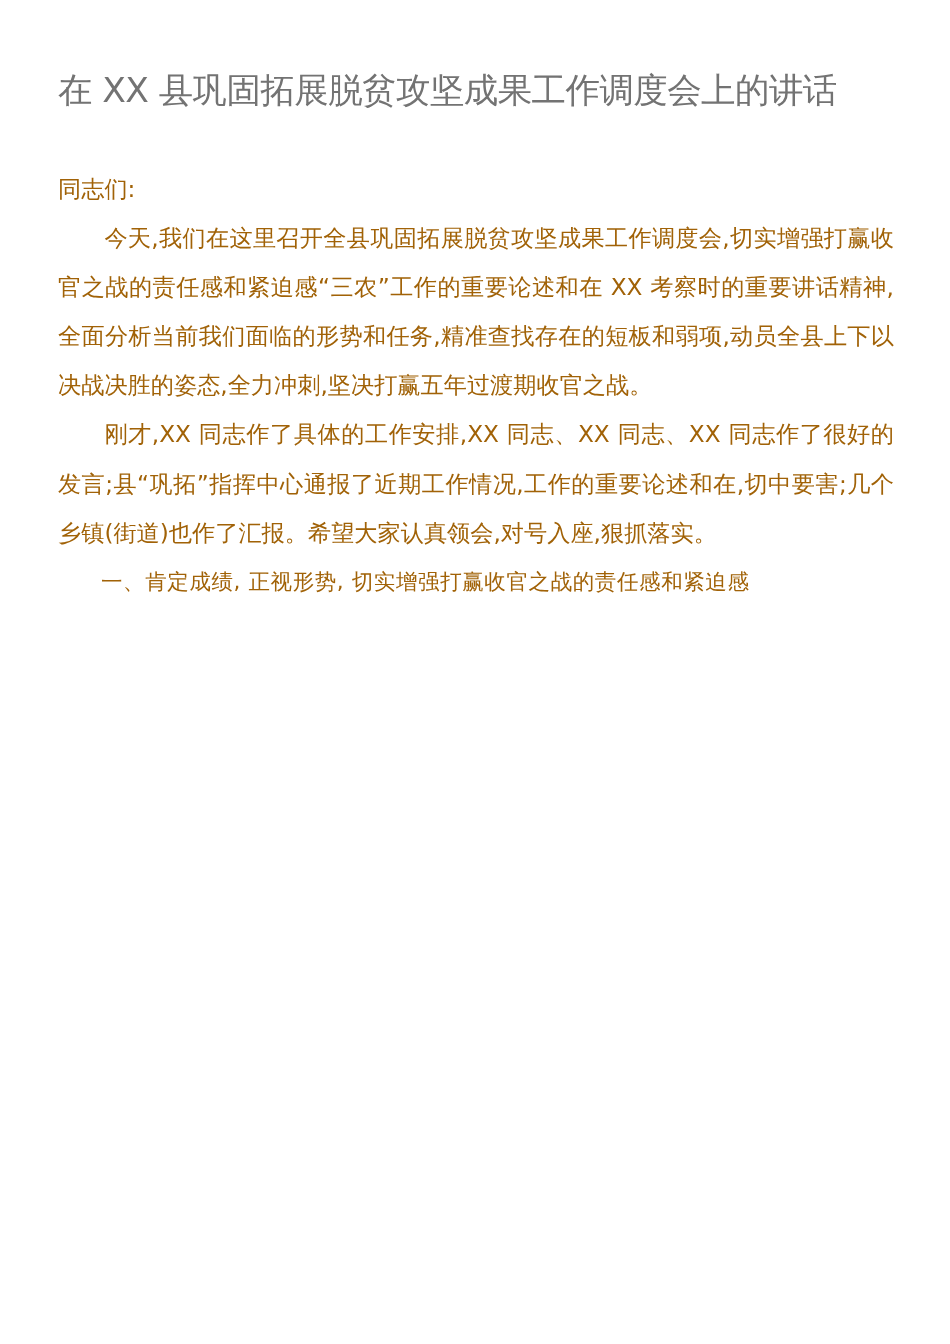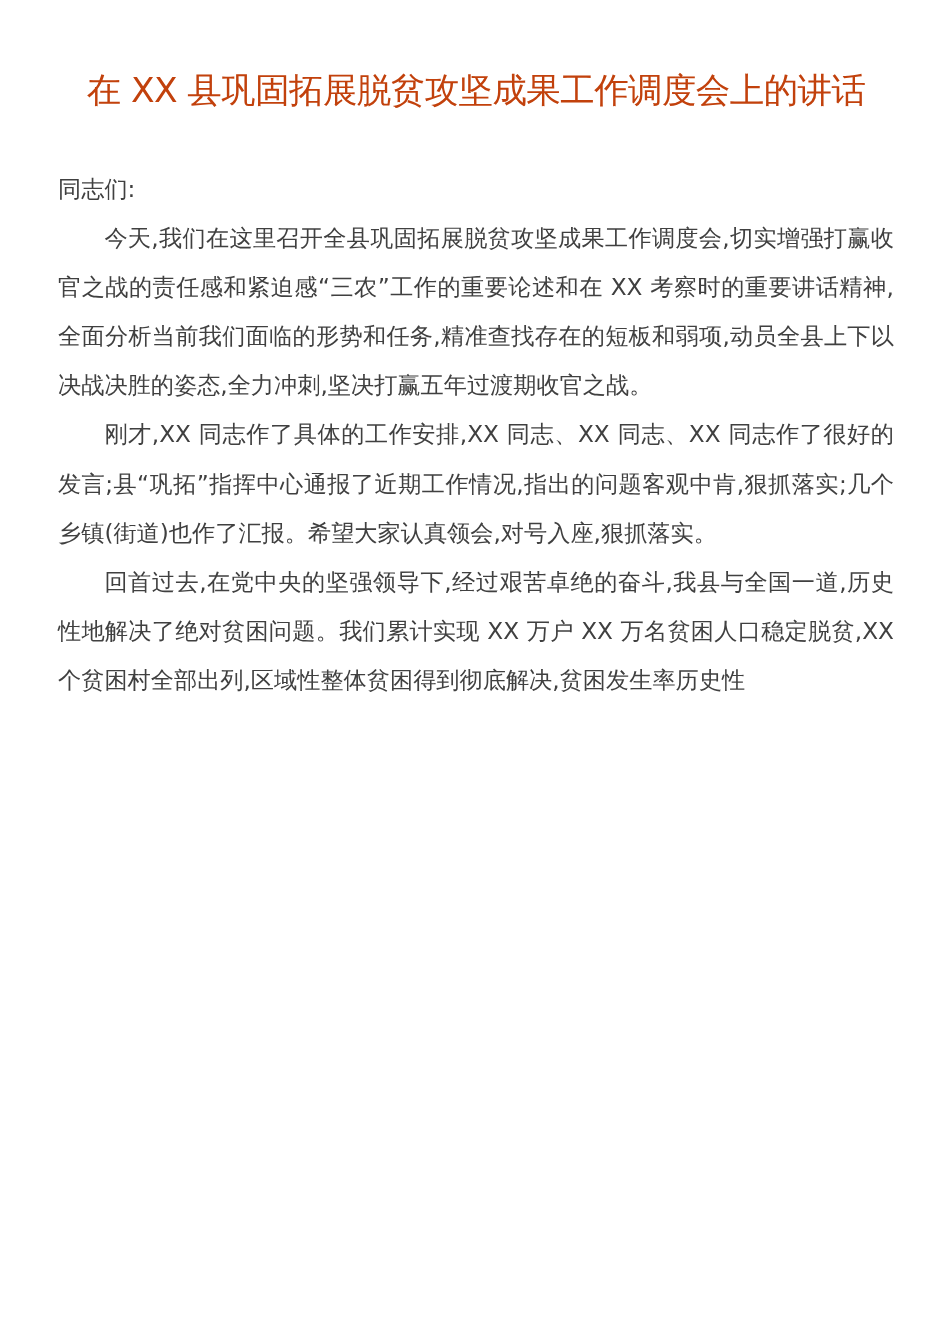--- a/index.html
+++ b/index.html
@@ -1,36 +1,36 @@
 <!DOCTYPE html>
 <html><head>
 <meta charset="utf-8">
 <style>
   html, body { margin: 0; padding: 0; background: #ffffff; }
   body { width: 950px; height: 1344px; overflow: hidden; position: relative; color: #111; }
   .page { position: absolute; left: 58px; top: 0; width: 836px; }
   .title {
-    position: absolute; left: 0; top: 66px; width: 836px; text-align: center;
+    position: absolute; left: 0; top: 66px; width: 836px; text-align: left;
     font-family: "DejaVu Sans", sans-serif; font-size: 34.5px; line-height: 48px;
-    letter-spacing: -0.6px; color: #c2410c; white-space: nowrap;
+    letter-spacing: -0.6px; color: #737373; white-space: nowrap;
   }
   .body {
     position: absolute; left: 0; top: 164px; width: 836px;
     font-family: "DejaVu Sans", sans-serif; font-size: 23.2px; line-height: 49.1px;
-    color: #404040; text-align: justify; text-justify: inter-character;
+    color: #a16207; text-align: justify; text-justify: inter-character;
   }
   .body p { margin: 0; }
   .indent { text-indent: 2em; }
   .heading { text-indent: 2em; font-size: 21.5px; letter-spacing: 0.6px; }
 </style>
 </head>
 <body>
 
 <div class="page">
   <div class="title">在 XX 县巩固拓展脱贫攻坚成果工作调度会上的讲话</div>
 
   <div class="body">
     <p>同志们:</p>
     <p class="indent">今天,我们在这里召开全县巩固拓展脱贫攻坚成果工作调度会,切实增强打赢收官之战的责任感和紧迫感“三农”工作的重要论述和在 XX 考察时的重要讲话精神,全面分析当前我们面临的形势和任务,精准查找存在的短板和弱项,动员全县上下以决战决胜的姿态,全力冲刺,坚决打赢五年过渡期收官之战。</p>
-    <p class="indent">刚才,XX 同志作了具体的工作安排,XX 同志、XX 同志、XX 同志作了很好的发言;县“巩拓”指挥中心通报了近期工作情况,指出的问题客观中肯,狠抓落实;几个乡镇(街道)也作了汇报。希望大家认真领会,对号入座,狠抓落实。</p>
-    <p class="indent">回首过去,在党中央的坚强领导下,经过艰苦卓绝的奋斗,我县与全国一道,历史性地解决了绝对贫困问题。我们累计实现 XX 万户 XX 万名贫困人口稳定脱贫,XX 个贫困村全部出列,区域性整体贫困得到彻底解决,贫困发生率历史性</p>
+    <p class="indent">刚才,XX 同志作了具体的工作安排,XX 同志、XX 同志、XX 同志作了很好的发言;县“巩拓”指挥中心通报了近期工作情况,工作的重要论述和在,切中要害;几个乡镇(街道)也作了汇报。希望大家认真领会,对号入座,狠抓落实。</p>
+    <p class="heading">一、肯定成绩, 正视形势, 切实增强打赢收官之战的责任感和紧迫感</p>
   </div>
 </div>
 
 </body></html>

